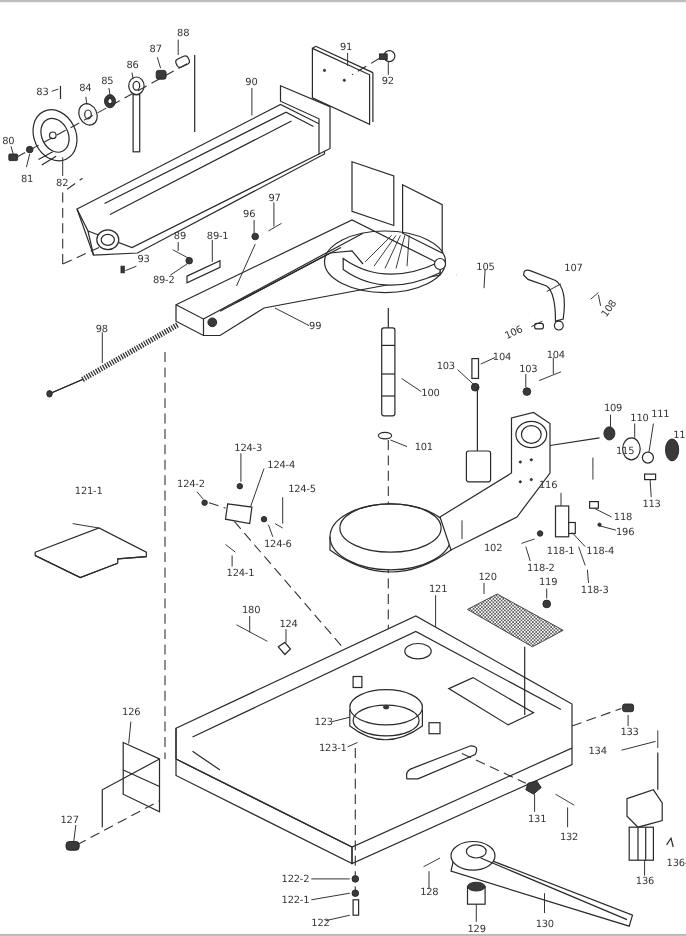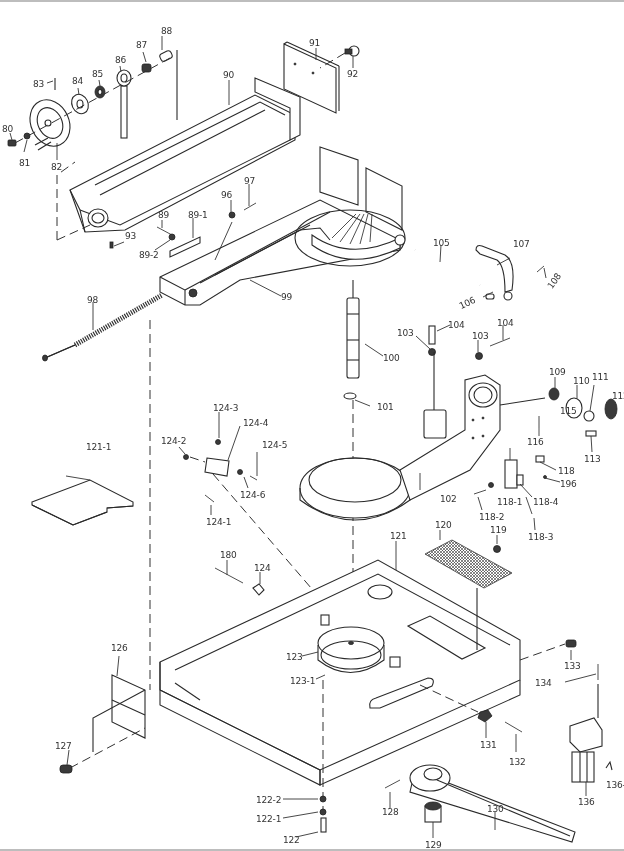--- a/index.html
+++ b/index.html
@@ -361,47 +361,47 @@
 <span class="lbl" style="left:433px;top:238px;">105</span>
 <span class="lbl" style="left:459px;top:298px;transform:rotate(-25deg);">106</span>
 <span class="lbl" style="left:513px;top:239px;">107</span>
 <span class="lbl" style="left:546px;top:276px;transform:rotate(-55deg);">108</span>
 <span class="lbl" style="left:549px;top:367px;">109</span>
 <span class="lbl" style="left:573px;top:376px;">110</span>
 <span class="lbl" style="left:592px;top:372px;">111</span>
 <span class="lbl" style="left:612px;top:391px;">112</span>
 <span class="lbl" style="left:584px;top:454px;">113</span>
 <span class="lbl" style="left:533px;top:406px;margin-left:27px;">115</span>
-<span class="lbl" style="left:527px;top:437px;">116</span>
+<span class="lbl" style="left:490px;top:437px;">116</span>
 <span class="lbl" style="left:560px;top:479px;">196</span>
 <span class="lbl" style="left:558px;top:466px;text-align:right;">118</span>
 <span class="lbl" style="left:497px;top:497px;">118-1</span>
 <span class="lbl" style="left:479px;top:512px;">118-2</span>
 <span class="lbl" style="left:528px;top:532px;">118-3</span>
 <span class="lbl" style="left:533px;top:497px;">118-4</span>
 <span class="lbl" style="left:490px;top:525px;">119</span>
 <span class="lbl" style="left:435px;top:520px;">120</span>
 <span class="lbl" style="left:390px;top:531px;">121</span>
-<span class="lbl" style="left:86px;top:442px;">121-1</span>
+<span class="lbl" style="left:68px;top:442px;">121-1</span>
 <span class="lbl" style="left:283px;top:835px;">122</span>
 <span class="lbl" style="left:256px;top:814px;">122-1</span>
 <span class="lbl" style="left:256px;top:795px;">122-2</span>
 <span class="lbl" style="left:286px;top:652px;">123</span>
 <span class="lbl" style="left:290px;top:676px;">123-1</span>
 <span class="lbl" style="left:254px;top:563px;">124</span>
 <span class="lbl" style="left:206px;top:517px;">124-1</span>
 <span class="lbl" style="left:161px;top:436px;">124-2</span>
 <span class="lbl" style="left:213px;top:403px;">124-3</span>
 <span class="lbl" style="left:243px;top:418px;">124-4</span>
 <span class="lbl" style="left:262px;top:440px;">124-5</span>
 <span class="lbl" style="left:240px;top:490px;">124-6</span>
 <span class="lbl" style="left:220px;top:550px;">180</span>
 <span class="lbl" style="left:111px;top:643px;">126</span>
 <span class="lbl" style="left:55px;top:741px;">127</span>
 <span class="lbl" style="left:382px;top:807px;">128</span>
 <span class="lbl" style="left:425px;top:840px;">129</span>
-<span class="lbl" style="left:487px;top:804px;">130</span>
+<span class="lbl" style="left:487px;top:836px;">130</span>
 <span class="lbl" style="left:480px;top:740px;">131</span>
 <span class="lbl" style="left:509px;top:757px;">132</span>
 <span class="lbl" style="left:564px;top:661px;">133</span>
 <span class="lbl" style="left:535px;top:678px;">134</span>
 <span class="lbl" style="left:578px;top:797px;">136</span>
 <span class="lbl" style="left:606px;top:780px;">136-1</span>
 
 </body></html>

